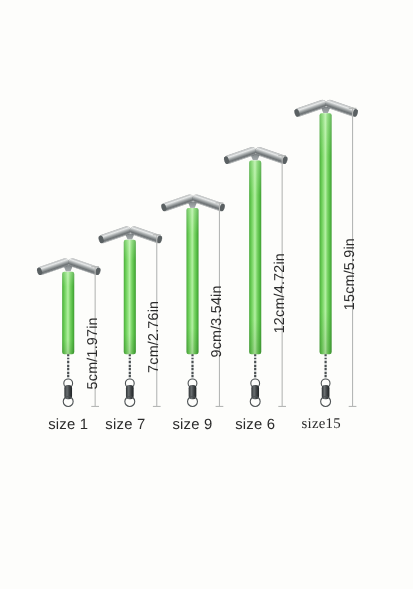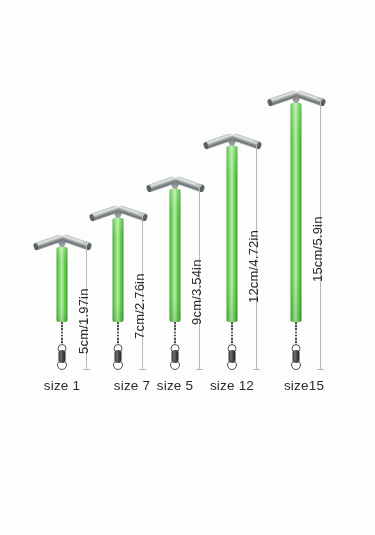--- a/index.html
+++ b/index.html
@@ -244,74 +244,74 @@
       <div class="swivel">
         <div class="ring-top"></div>
         <div class="barrel"></div>
         <div class="ring-bot"></div>
       </div>
     </div>
     <div class="dim" style="left: 142px; height: 157px;">
       <div class="dim-line" style="height: 157px;"></div>
       <div class="dim-label" style="bottom: 31px;">7cm/2.76in</div>
     </div>
-    <div class="size-caption" style="left: 132px;">size 7</div>
+    <div class="size-caption" style="left: 114px;">size 7</div>
     <div class="boom" style="left: 175px; width: 0px; height: 181px;">
       <div class="tube" style="height: 133px; bottom: 48px;">
         <div class="neck"></div>
         <div class="tbar" style="bottom: calc(100% + 5px);">
           <div class="tbar-arm left"></div>
           <div class="tbar-arm right"></div>
         </div>
       </div>
       <div class="wire" style="height: 22px; bottom: 26px;"></div>
       <div class="swivel">
         <div class="ring-top"></div>
         <div class="barrel"></div>
         <div class="ring-bot"></div>
       </div>
     </div>
     <div class="dim" style="left: 199px; height: 186px;">
       <div class="dim-line" style="height: 186px;"></div>
       <div class="dim-label" style="bottom: 45px;">9cm/3.54in</div>
     </div>
-    <div class="size-caption" style="left: 175px;">size 5</div>
+    <div class="size-caption" style="left: 175px;">size 9</div>
     <div class="boom" style="left: 232px; width: 0px; height: 224px;">
       <div class="tube" style="height: 176px; bottom: 48px;">
         <div class="neck"></div>
         <div class="tbar" style="bottom: calc(100% + 5px);">
           <div class="tbar-arm left"></div>
           <div class="tbar-arm right"></div>
         </div>
       </div>
       <div class="wire" style="height: 22px; bottom: 26px;"></div>
       <div class="swivel">
         <div class="ring-top"></div>
         <div class="barrel"></div>
         <div class="ring-bot"></div>
       </div>
     </div>
     <div class="dim" style="left: 256px; height: 229px;">
       <div class="dim-line" style="height: 229px;"></div>
       <div class="dim-label" style="bottom: 67px;">12cm/4.72in</div>
     </div>
-    <div class="size-caption" style="left: 232px;">size 12</div>
+    <div class="size-caption" style="left: 232px;">size 6</div>
     <div class="boom" style="left: 296px; width: 0px; height: 267px;">
       <div class="tube" style="height: 219px; bottom: 48px;">
         <div class="neck"></div>
         <div class="tbar" style="bottom: calc(100% + 5px);">
           <div class="tbar-arm left"></div>
           <div class="tbar-arm right"></div>
         </div>
       </div>
       <div class="wire" style="height: 22px; bottom: 26px;"></div>
       <div class="swivel">
         <div class="ring-top"></div>
         <div class="barrel"></div>
         <div class="ring-bot"></div>
       </div>
     </div>
     <div class="dim" style="left: 320px; height: 272px;">
       <div class="dim-line" style="height: 272px;"></div>
       <div class="dim-label" style="bottom: 88px;">15cm/5.9in</div>
     </div>
-    <div class="size-caption" style="left: 304px;">size15</div>
+    <div class="size-caption" style="left: 292px; font-family: Liberation Serif, serif;">size15</div>
   </div>
 
 </body></html>

